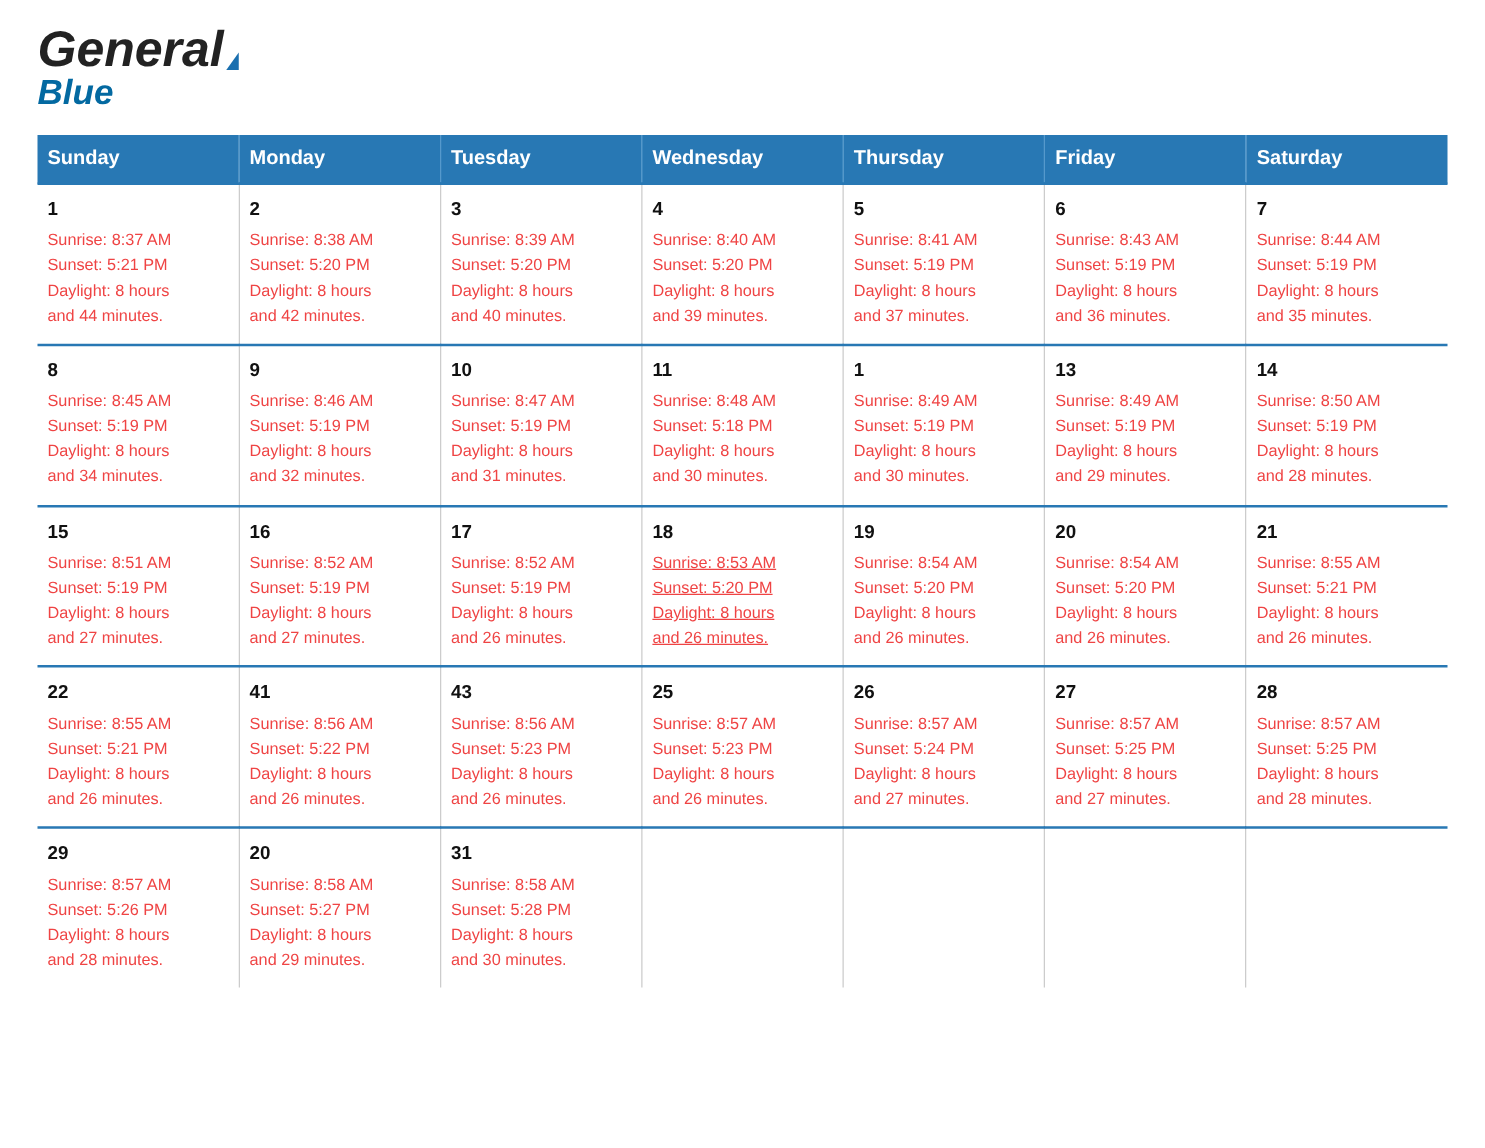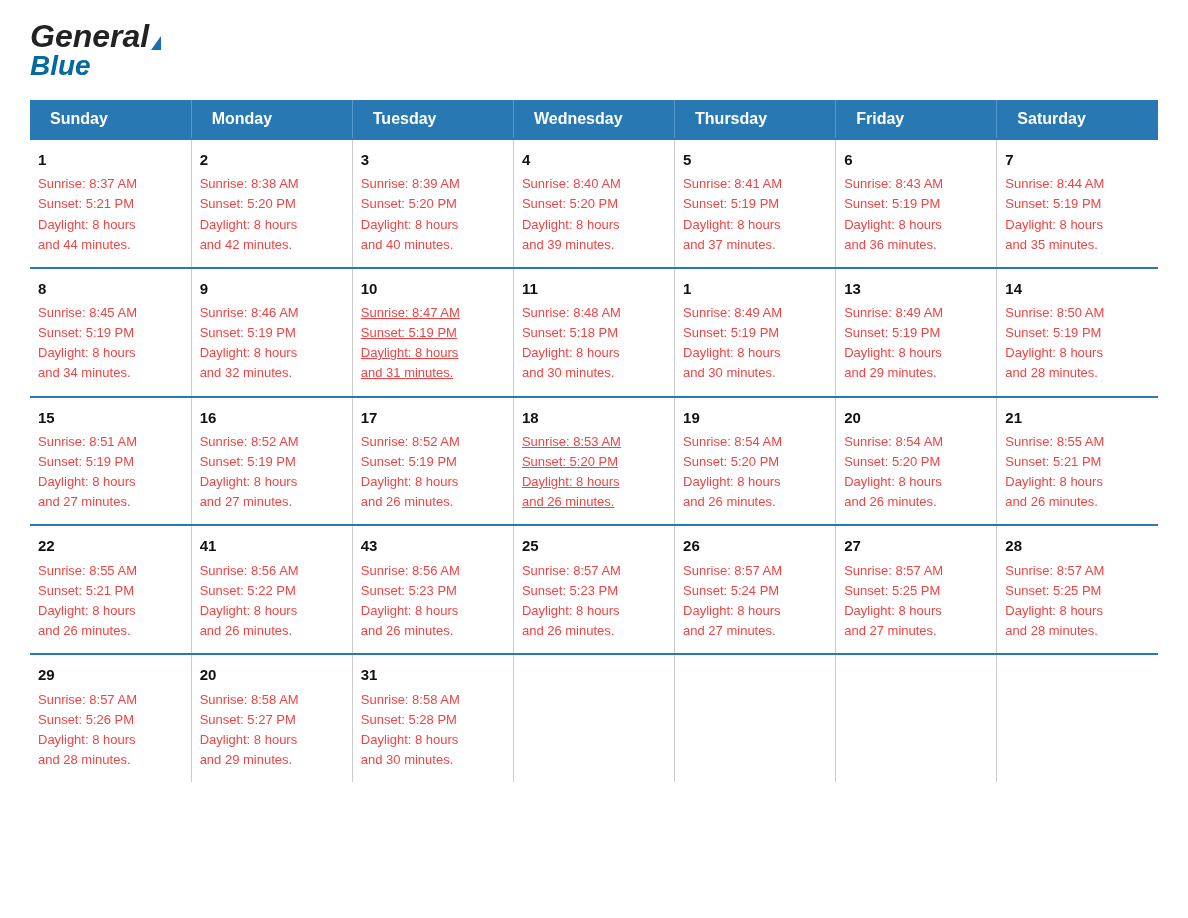--- a/index.html
+++ b/index.html
@@ -38,21 +38,21 @@
     table {
       width: 100%;
       border-collapse: collapse;
       table-layout: fixed;
     }
     thead tr {
       background-color: #2878b4;
       color: #fff;
     }
     thead th {
-      padding: 10px 20px;
+      padding: 10px 8px;
       font-size: 16px;
       font-weight: bold;
       text-align: left;
       border-right: 1px solid #5599cc;
     }
     thead th:last-child {
       border-right: none;
     }
     tbody tr {
       border-top: 2px solid #2878b4;
@@ -79,21 +79,21 @@
       color: #ef4444;
       font-size: 13px;
     }
   </style>
 </head>
 <body>
 
 <div class="header">
   <div class="logo">
     <div>
-      <span style="font-size:32px;font-weight:bold;font-style:italic;color:#222;">General</span><span style="display:inline-block;width:0;height:0;border-left:10px solid transparent;border-right:0px solid transparent;border-bottom:14px solid #1a6faf;border-top:0;vertical-align:middle;margin-left:2px;"></span>
+      <span style="font-size:40px;font-weight:bold;font-style:italic;color:#222;">General</span><span style="display:inline-block;width:0;height:0;border-left:10px solid transparent;border-right:0px solid transparent;border-bottom:14px solid #1a6faf;border-top:0;vertical-align:middle;margin-left:2px;"></span>
     </div>
     <div>
       <span style="font-size:28px;font-weight:bold;font-style:italic;color:#0369a1;">Blue</span>
     </div>
   </div>
   <div class="title-block">
     <div class="month-title"></div>
     <div class="location"></div>
   </div>
 </div>
@@ -172,21 +172,21 @@
         </td>
         <td>
           <span class="day-num">9</span>
           <div class="day-info" style="white-space: pre-line;">Sunrise: 8:46 AM
 Sunset: 5:19 PM
 Daylight: 8 hours
 and 32 minutes.</div>
         </td>
         <td>
           <span class="day-num">10</span>
-          <div class="day-info" style="white-space: pre-line; text-decoration: underline;">Sunrise: 8:47 AM
+          <div class="day-info" style="white-space: pre-line;">Sunrise: 8:47 AM
 Sunset: 5:19 PM
 Daylight: 8 hours
 and 31 minutes.</div>
         </td>
         <td>
           <span class="day-num">11</span>
           <div class="day-info" style="white-space: pre-line;">Sunrise: 8:48 AM
 Sunset: 5:18 PM
 Daylight: 8 hours
 and 30 minutes.</div>

